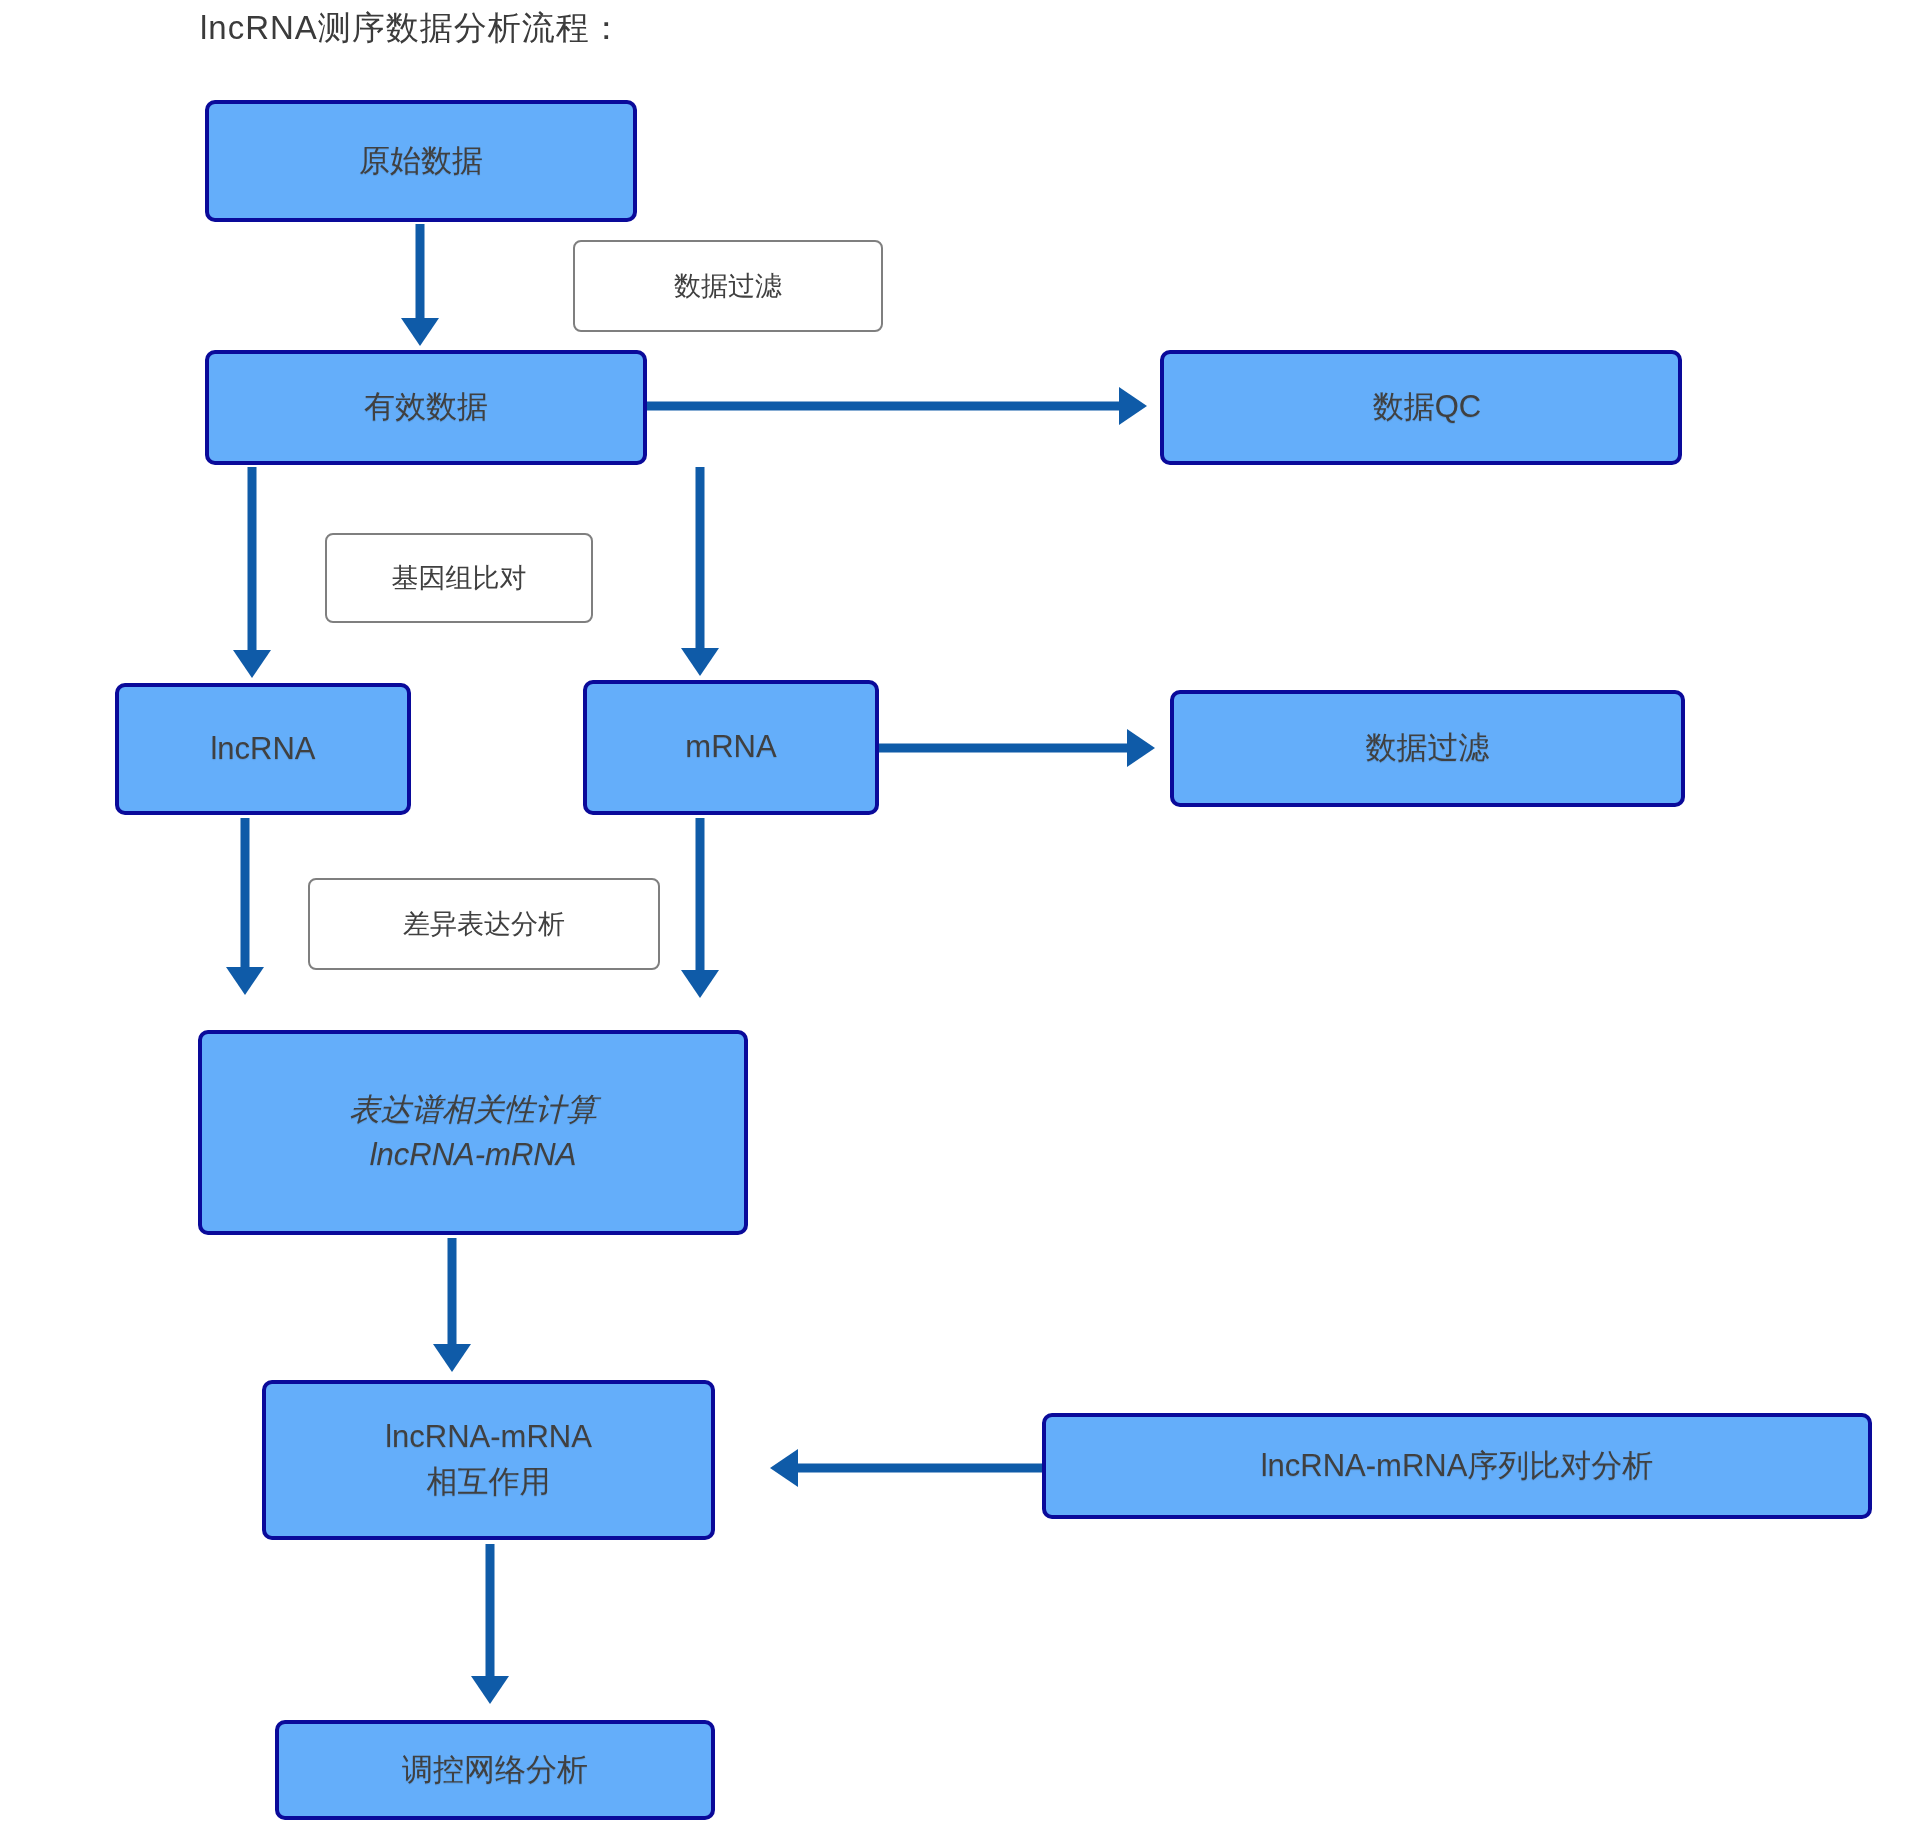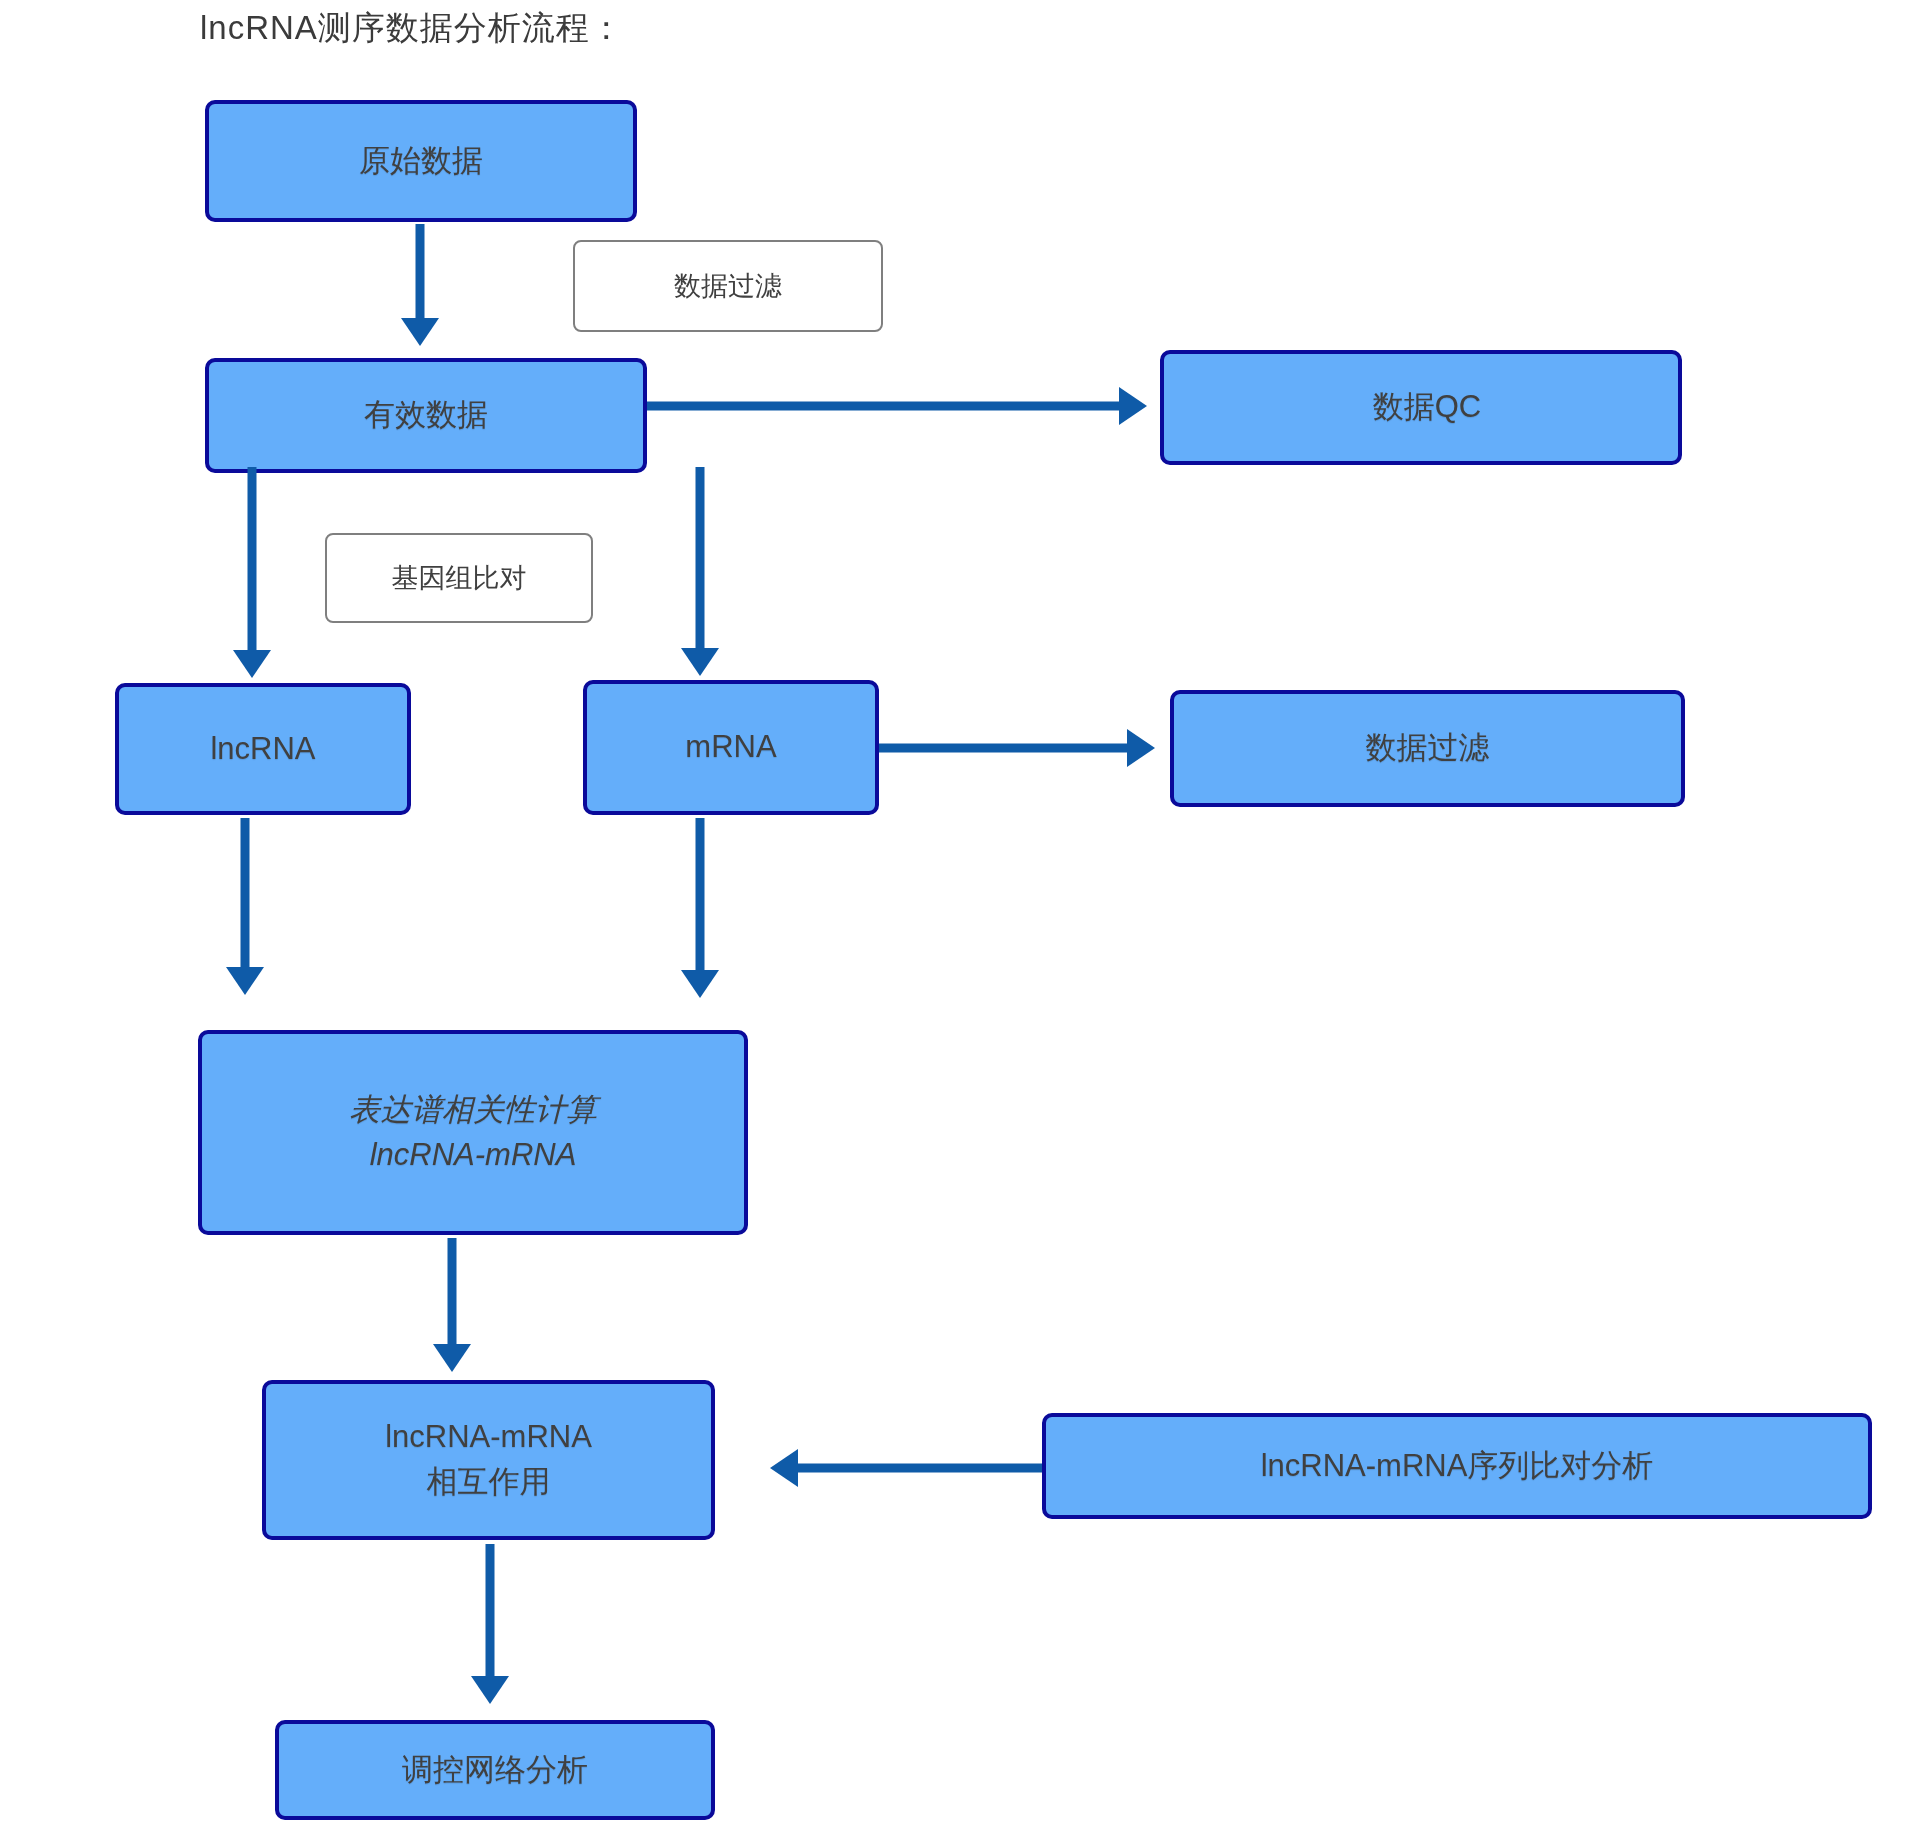--- a/index.html
+++ b/index.html
@@ -58,21 +58,21 @@
   <div class="page-title">lncRNA测序数据分析流程：</div>
 
   <div class="node" style="left:205px;top:100px;width:432px;height:122px;">
     <span>原始数据</span>
   </div>
 
   <div class="step" style="left:573px;top:240px;width:310px;height:92px;">
     <span>数据过滤</span>
   </div>
 
-  <div class="node" style="left:205px;top:350px;width:442px;height:115px;margin-top:8px;">
+  <div class="node" style="left:205px;top:350px;width:442px;height:115px;">
     <span>有效数据</span>
   </div>
 
   <div class="node" style="left:1160px;top:350px;width:522px;height:115px;padding-left:12px;">
     <span>数据QC</span>
   </div>
 
   <div class="step" style="left:325px;top:533px;width:268px;height:90px;">
     <span>基因组比对</span>
   </div>
@@ -82,20 +82,23 @@
   </div>
 
   <div class="node" style="left:583px;top:680px;width:296px;height:135px;">
     <span>mRNA</span>
   </div>
 
   <div class="node" style="left:1170px;top:690px;width:515px;height:117px;">
     <span>数据过滤</span>
   </div>
 
+  <div class="step" style="left:308px;top:878px;width:352px;height:92px;">
+    <span>差异表达分析</span>
+  </div>
 
   <div class="node" style="left:198px;top:1030px;width:550px;height:205px;font-style:italic;">
     <span>表达谱相关性计算</span>
     <span>lncRNA-mRNA</span>
   </div>
 
   <div class="node" style="left:262px;top:1380px;width:453px;height:160px;">
     <span>lncRNA-mRNA</span>
     <span>相互作用</span>
   </div>

